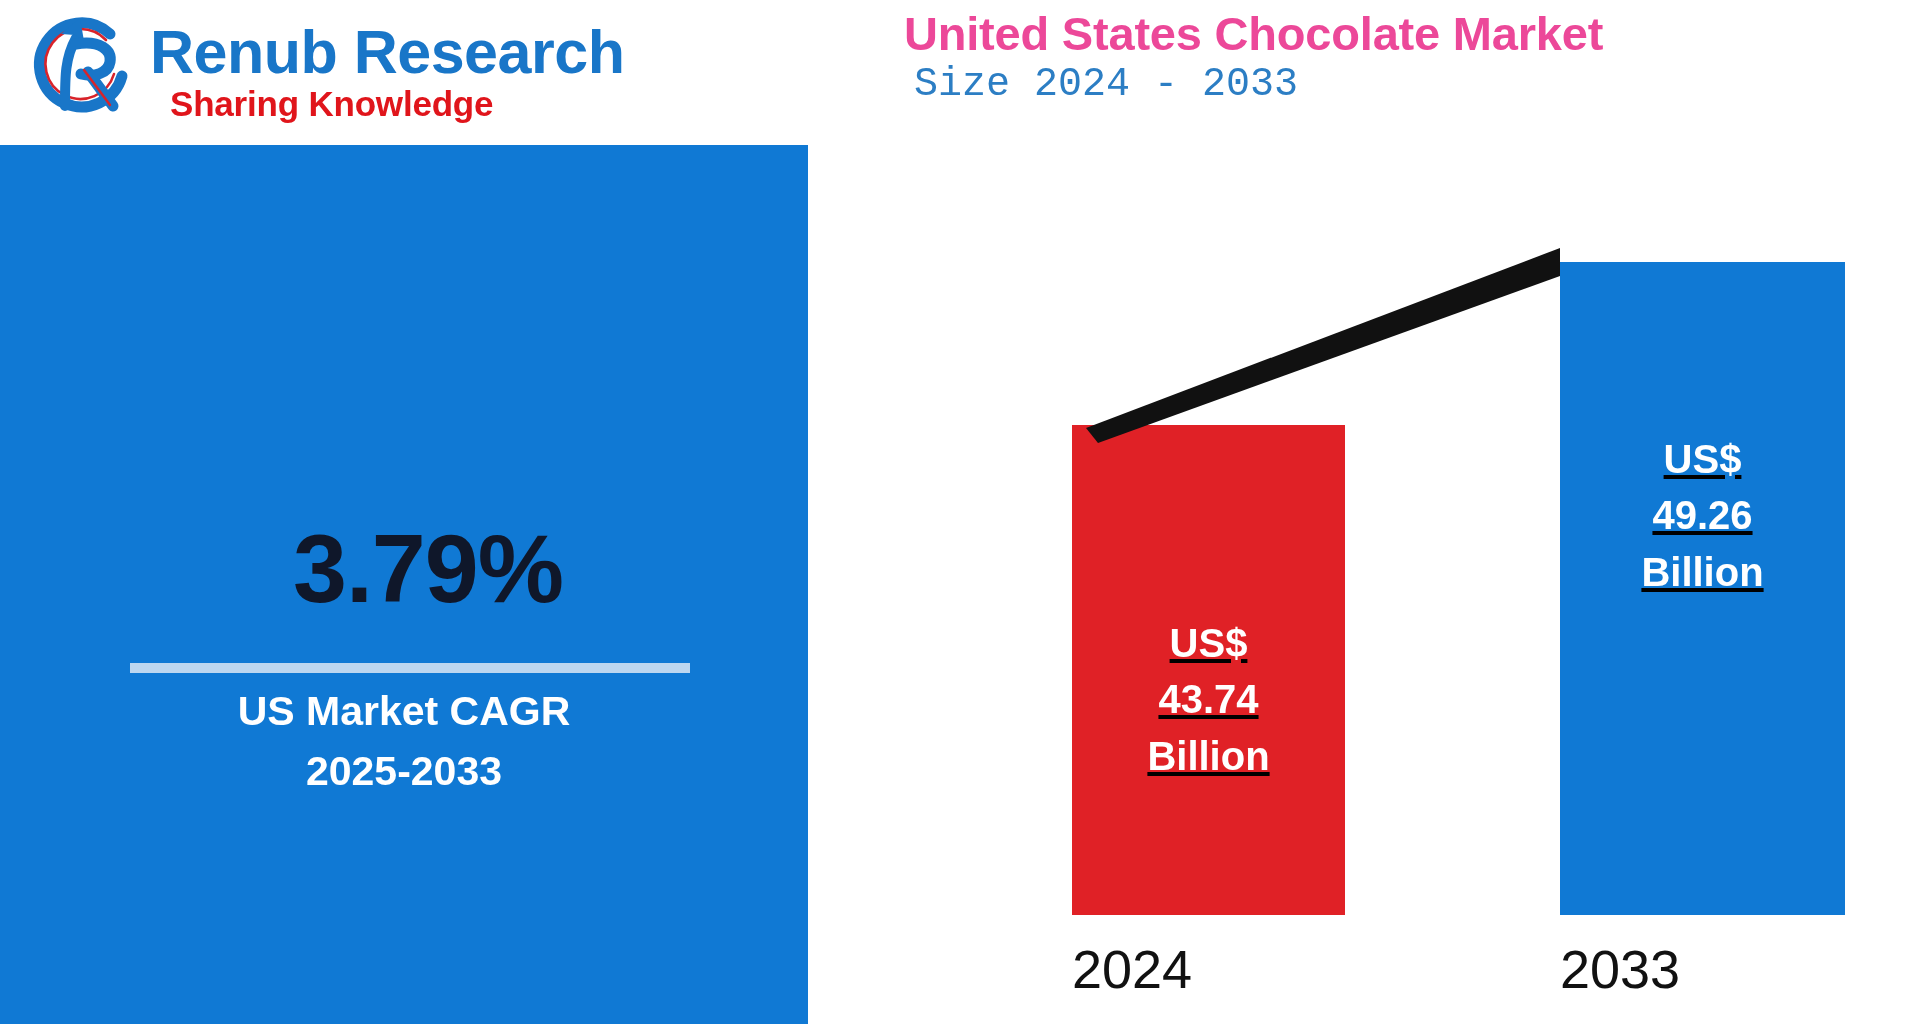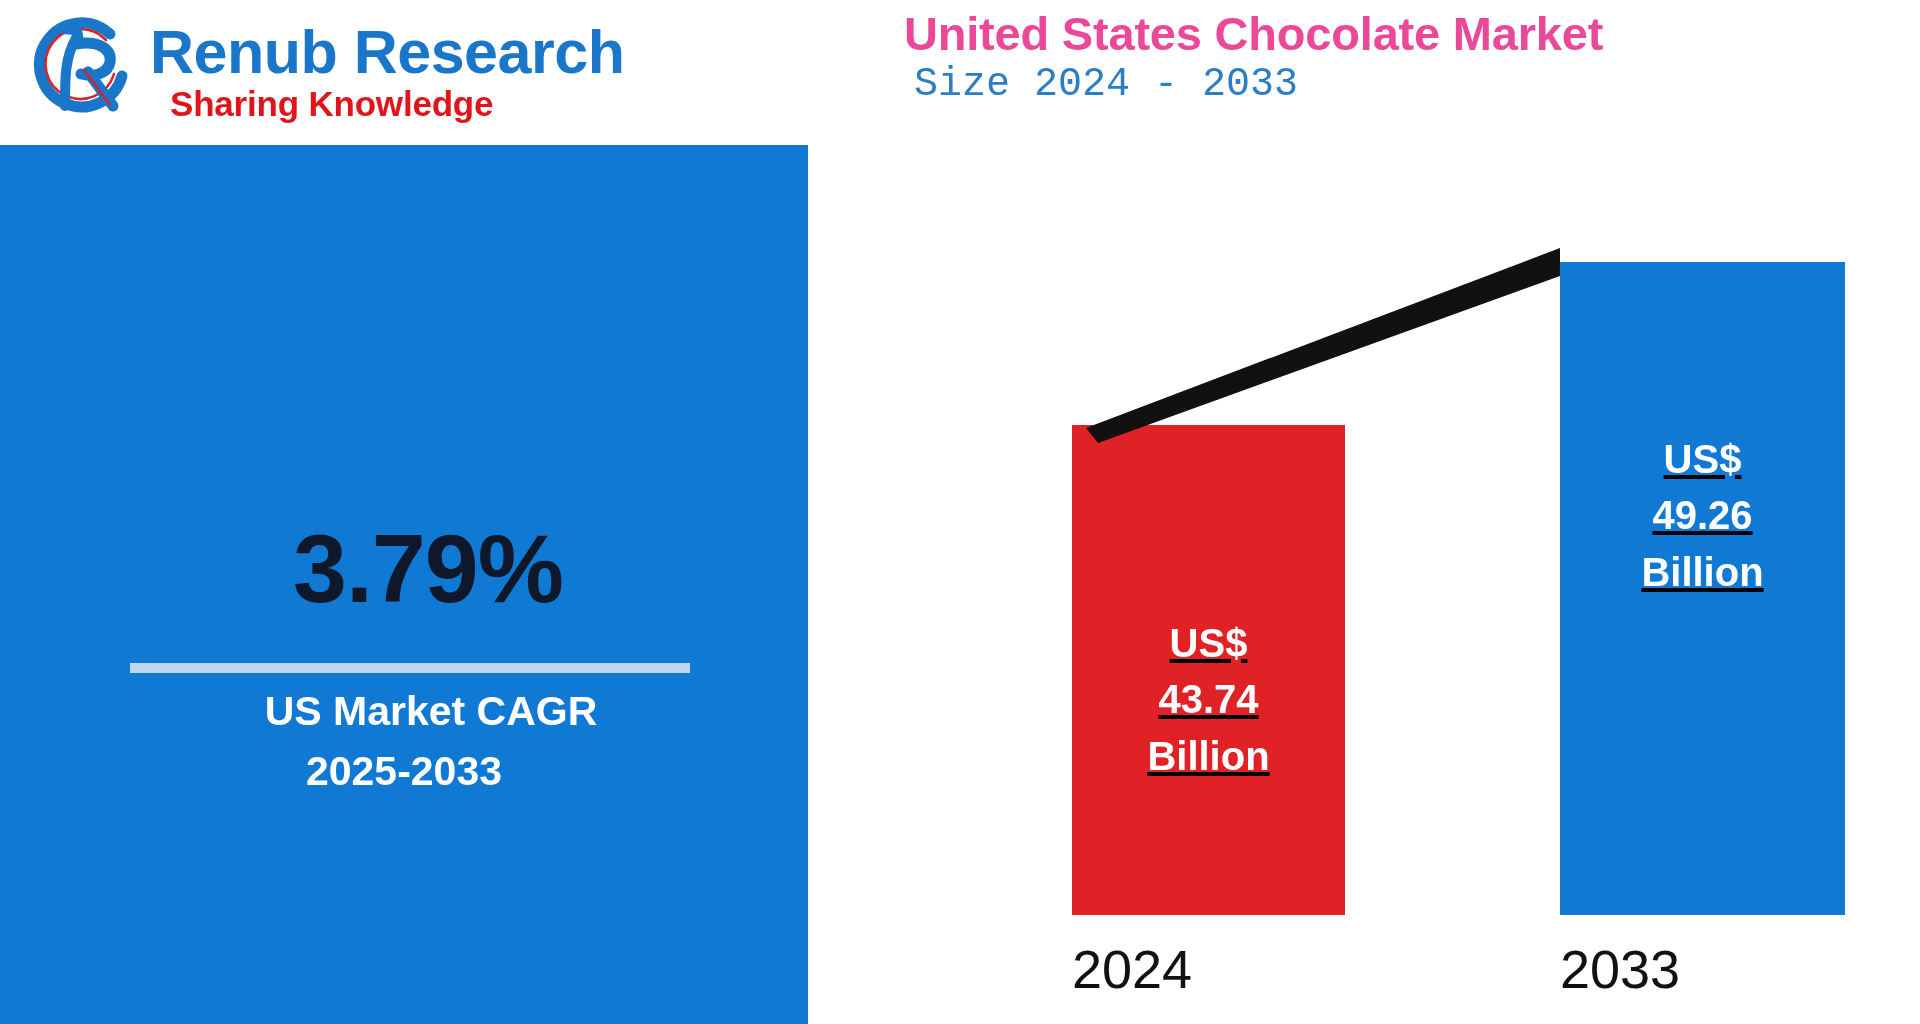--- a/index.html
+++ b/index.html
@@ -109,21 +109,20 @@
   .cagr-label-1 {
     position: absolute;
     left: 0;
     top: 541px;
     width: 100%;
     text-align: center;
     color: #ffffff;
     font-size: 41px;
     font-weight: bold;
     line-height: 1.22;
-    margin-left: 27px;
   }
   .cagr-label-2 {
     position: absolute;
     left: 0;
     top: 601px;
     width: 100%;
     text-align: center;
     color: #ffffff;
     font-size: 41px;
     font-weight: bold;

